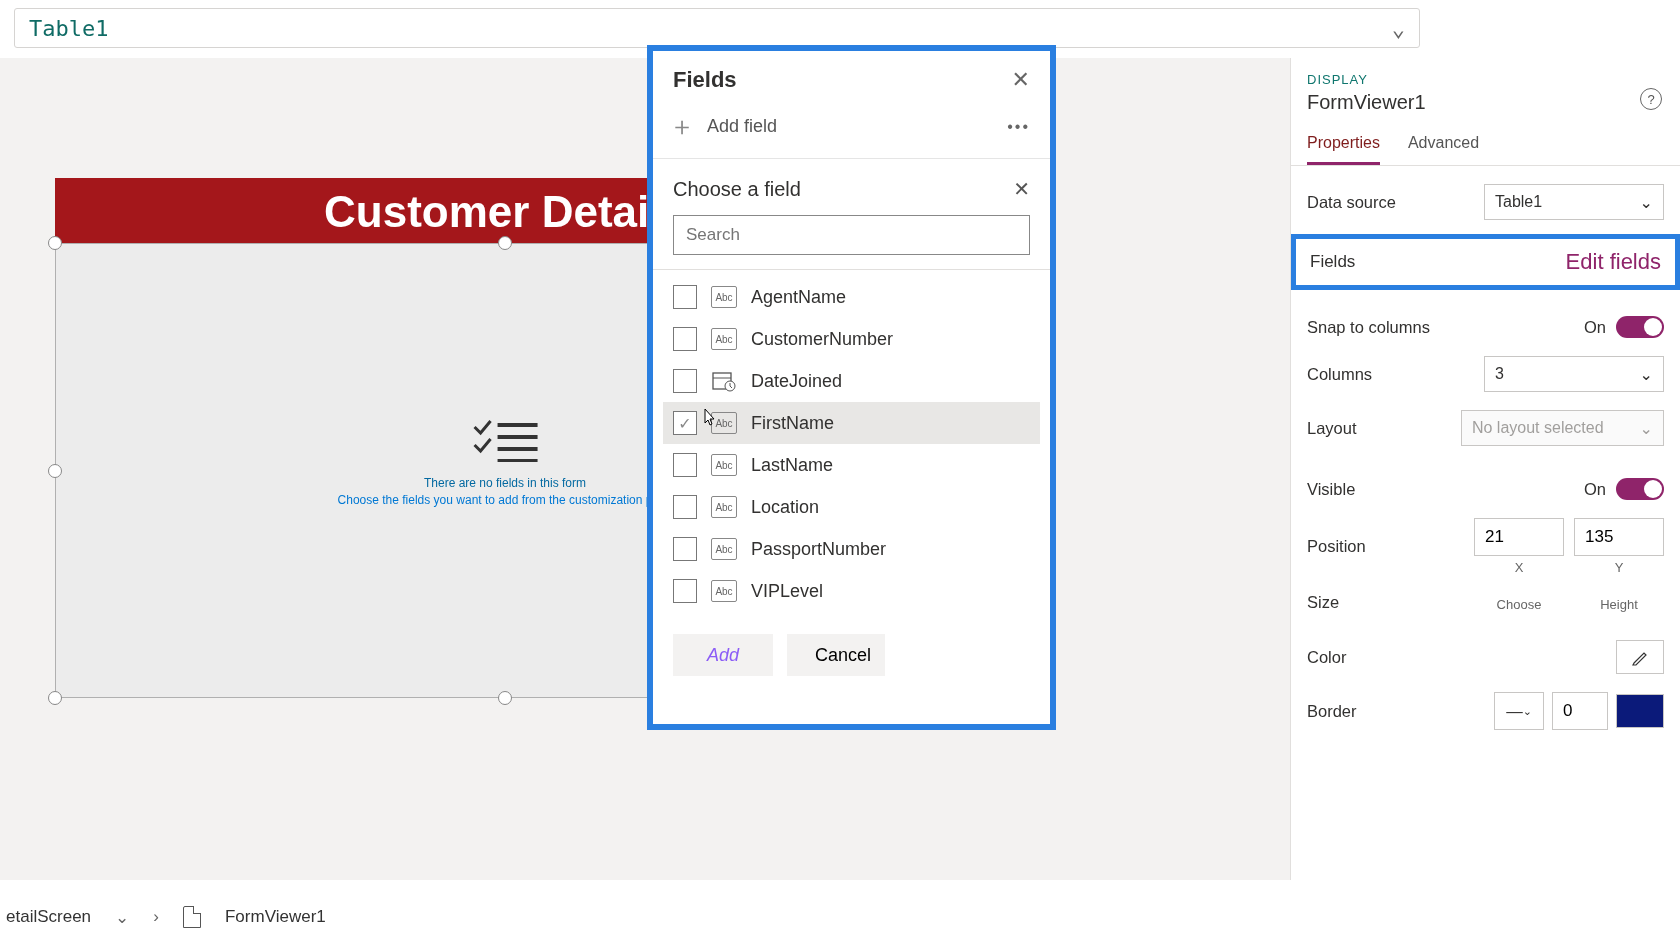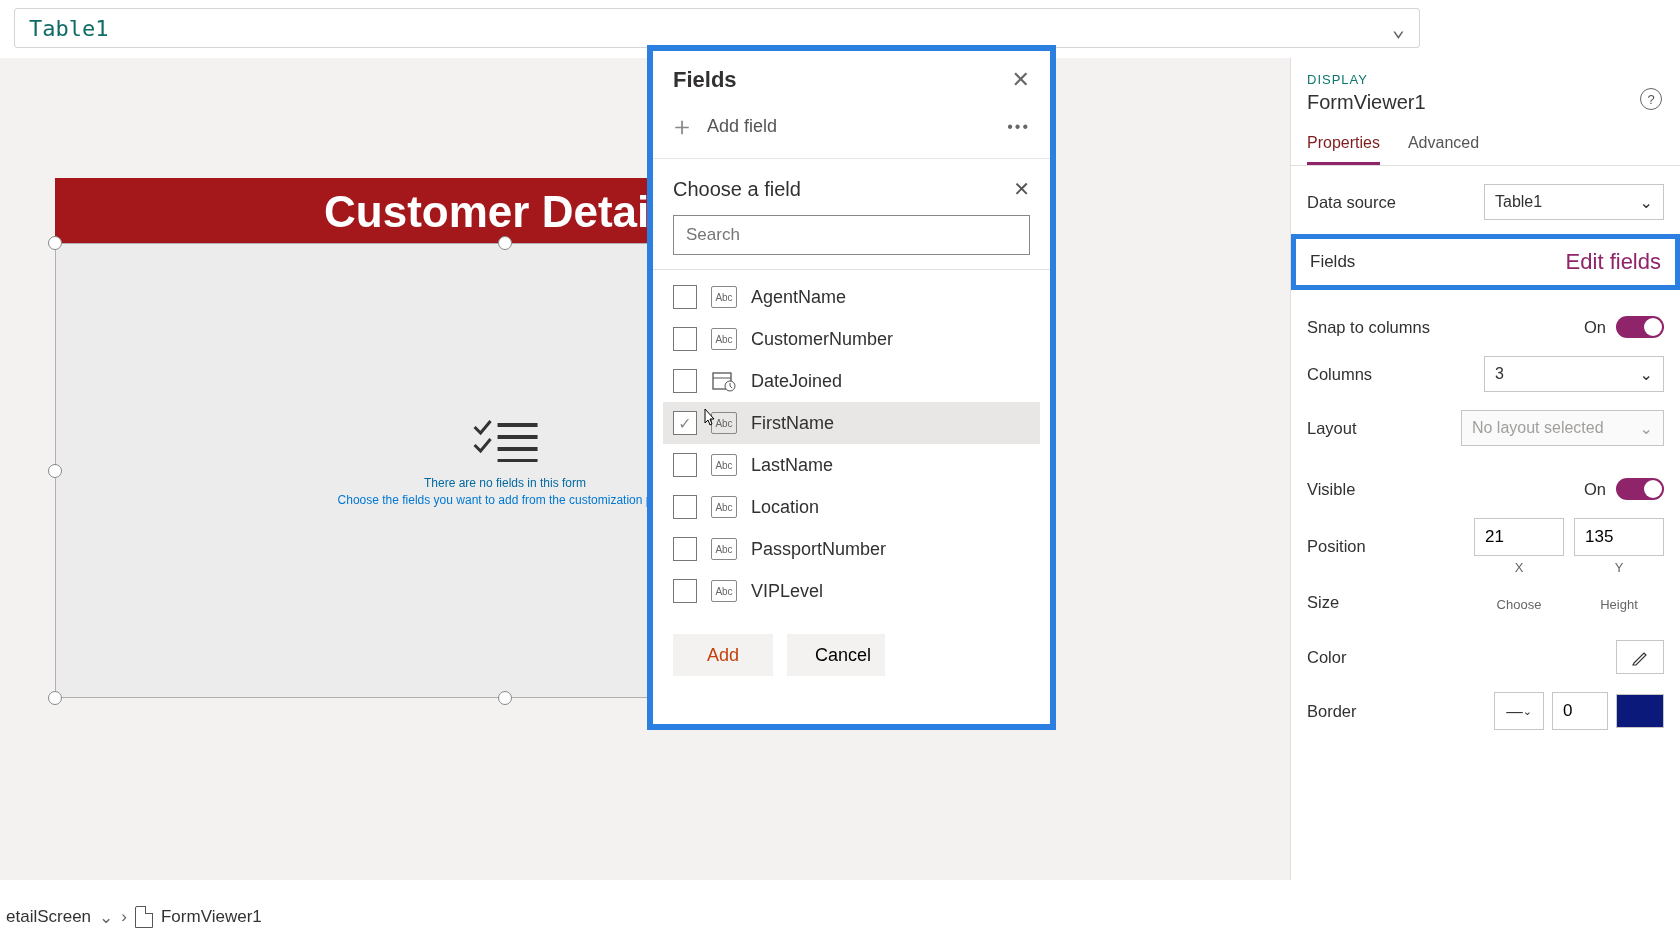--- a/index.html
+++ b/index.html
@@ -66,21 +66,21 @@
   .field-row.hover { background:#e8e7e5; }
   .cbox { width:24px; height:24px; border:1px solid #777; margin-right:14px; background:#fff; display:flex; align-items:center; justify-content:center;}
   .cbox.checked::after{ content:"✓"; color:#888; font-size:16px; }
   .type-icon { width:26px; height:22px; border:1px solid #888; margin-right:14px; font-size:10px; display:flex; align-items:center; justify-content:center; color:#666; border-radius:2px;}
   .type-icon.date { border:none; }
   
   .cursor-img { position:absolute; font-size:18px; pointer-events:none; }
   
   .btn-row { display:flex; gap:14px; margin-top:22px; }
   .btn { height:42px; padding:0 28px; border:none; background:#f3f2f1; font-size:18px; cursor:pointer;}
-  .btn.add { width:100px; text-align:center; color:#c2410c;}
+  .btn.add { width:100px; text-align:center; color:#8b5cf6;font-style:italic;}
   .btn.cancel { width:98px; text-align:center; }
   
   
   .prop-pane {
     position:absolute; top:58px; right:0; width:390px; bottom:60px; background:#fff; border-left:1px solid #e1dfdd; padding:14px 16px 0 16px;
   }
   .prop-display { font-size:13px; color:#0f766e; letter-spacing:1px;}
   .prop-name { font-size:20px; margin-top:4px; margin-bottom:12px;}
   .help-icon { position:absolute; top:30px; right:18px; width:22px; height:22px; border:1.5px solid #666; border-radius:50%; display:flex; align-items:center; justify-content:center; font-size:13px; color:#555;}
   
@@ -108,21 +108,21 @@
   .dualin { display:flex; gap:10px; }
   .numin { width:90px; height:38px; border:1px solid #c8c6c4; padding:0 10px; font-size:17px;}
   .sublabels { display:flex; gap:10px; font-size:13px; color:#666; margin-top:4px;}
   .sublabels span { width:90px; text-align:center;}
   
   .color-swatch { width:48px; height:34px; border:1px solid #c8c6c4; display:flex; align-items:center; justify-content:center;}
   .border-swatch { width:48px; height:34px; background:#0b1a7a; border:1px solid #c8c6c4;}
   .border-style { width:50px; height:38px; border:1px solid #c8c6c4; display:flex; align-items:center; justify-content:center;}
   
   
-  .breadcrumb { position:absolute; bottom:12px; left:0; display:flex; align-items:center; padding:0 6px; gap:8px; color:#333; font-size:17px;}
+  .breadcrumb { position:absolute; bottom:12px; left:0; display:flex; align-items:center; padding:0 6px; gap:24px; color:#333; font-size:17px;}
   .bc-chev { color:#666; }
   .bc-icon { width:18px; height:22px; border:1px solid #555; border-radius:2px 2px 0 0; position:relative;}
   .bc-icon::after{content:""; position:absolute; right:-1px; top:-1px; width:7px; height:7px; background:#fff; border-left:1px solid #555; border-bottom:1px solid #555;}
 </style>
 </head>
 <body>
 
 <div class="formula-bar">
   <span>Table1</span>
   <span class="chev">⌄</span>

